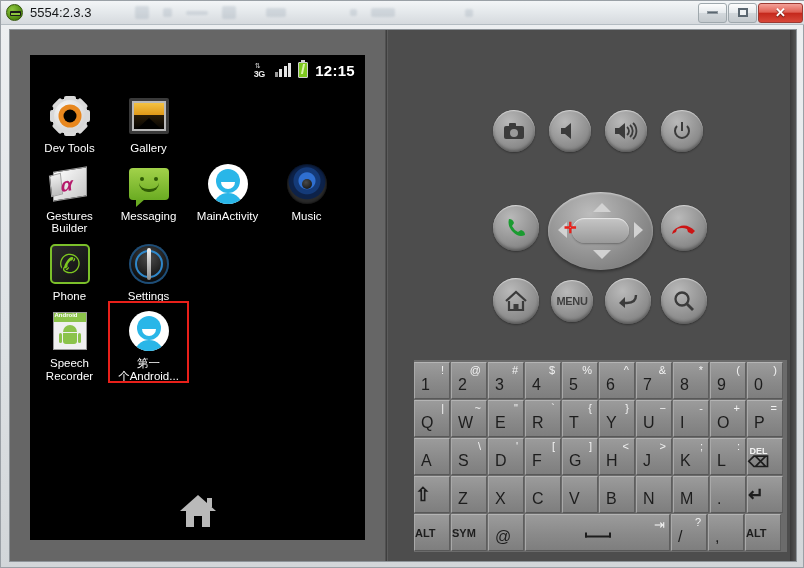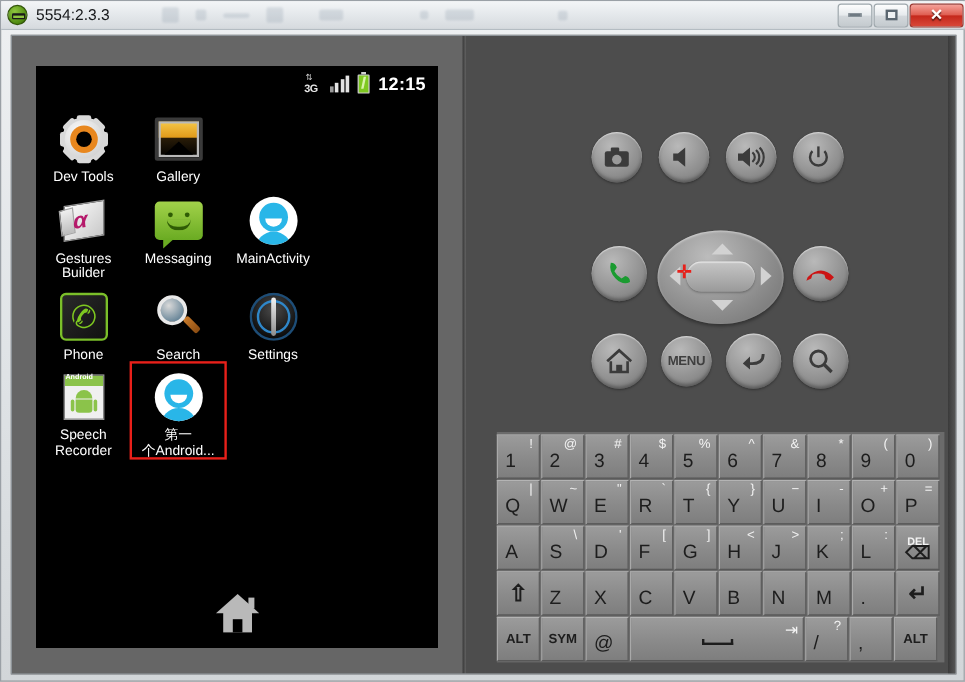--- a/index.html
+++ b/index.html
@@ -420,21 +420,21 @@
     background: linear-gradient(to bottom, #9b9b9b, #8a8a8a 55%, #7e7e7e);
     border-top: 1px solid #b4b4b4; border-left: 1px solid #a9a9a9;
     border-right: 1px solid #5e5e5e; border-bottom: 1px solid #585858;
     color: #1d1d1d;
     display: flex; align-items: flex-end; justify-content: flex-start;
     font-size: 16px; padding: 0 0 4px 6px;
   }
   .key .sup {
     position: absolute; right: 5px; top: 1px; font-size: 11px; color: #f2f2f2;
   }
-  .key.ctr { align-items: center; justify-content: center; padding: 0; font-size: 11px; font-weight: bold; }
+  .key.ctr { align-items: center; justify-content: flex-start; padding: 0; font-size: 11px; font-weight: bold; }
   .key .big { font-size: 19px; }
   .del-stack { display: flex; flex-direction: column; align-items: center; line-height: 10px; }
   .del-stack .t { font-size: 9px; font-weight: bold; color: #f2f2f2; }
   .del-stack .b { font-size: 15px; color: #1d1d1d; margin-top: 1px; }
   .space-key { position: relative; }
   .space-key .bar {
     position: absolute; left: 50%; top: 50%; transform: translate(-50%,-10%);
     width: 26px; height: 5px; border: 2px solid #1d1d1d; border-top: none;
   }
   .space-key .tab {
@@ -537,39 +537,36 @@
             <div class="cell">
               <div class="iconbox">
                 <div class="robot">
                     <span class="head"></span>
                     <span class="mouth"></span>
                     <span class="body"></span>
                   </div>
               </div>
               <div class="caption">MainActivity</div>
             </div>
+            <div class="cell">
+              <div class="iconbox">
+                  <div class="spk"></div>
+                </div>
+              <div class="caption">Music</div>
+            </div>
           </div>
 
           <div class="row">
             <div class="cell">
               <div class="iconbox">
                 <div class="phone-ic">
                     <span>✆</span>
                   </div>
               </div>
               <div class="caption">Phone</div>
-            </div>
-            <div class="cell">
-              <div class="iconbox">
-                <div class="mag">
-                    <span class="hnd"></span>
-                    <span class="lens"></span>
-                  </div>
-              </div>
-              <div class="caption">Search</div>
             </div>
             <div class="cell">
               <div class="iconbox">
                 <div class="dial">
                     <span class="ring"></span>
                     <span class="ptr"></span>
                   </div>
               </div>
               <div class="caption">Settings</div>
             </div>

